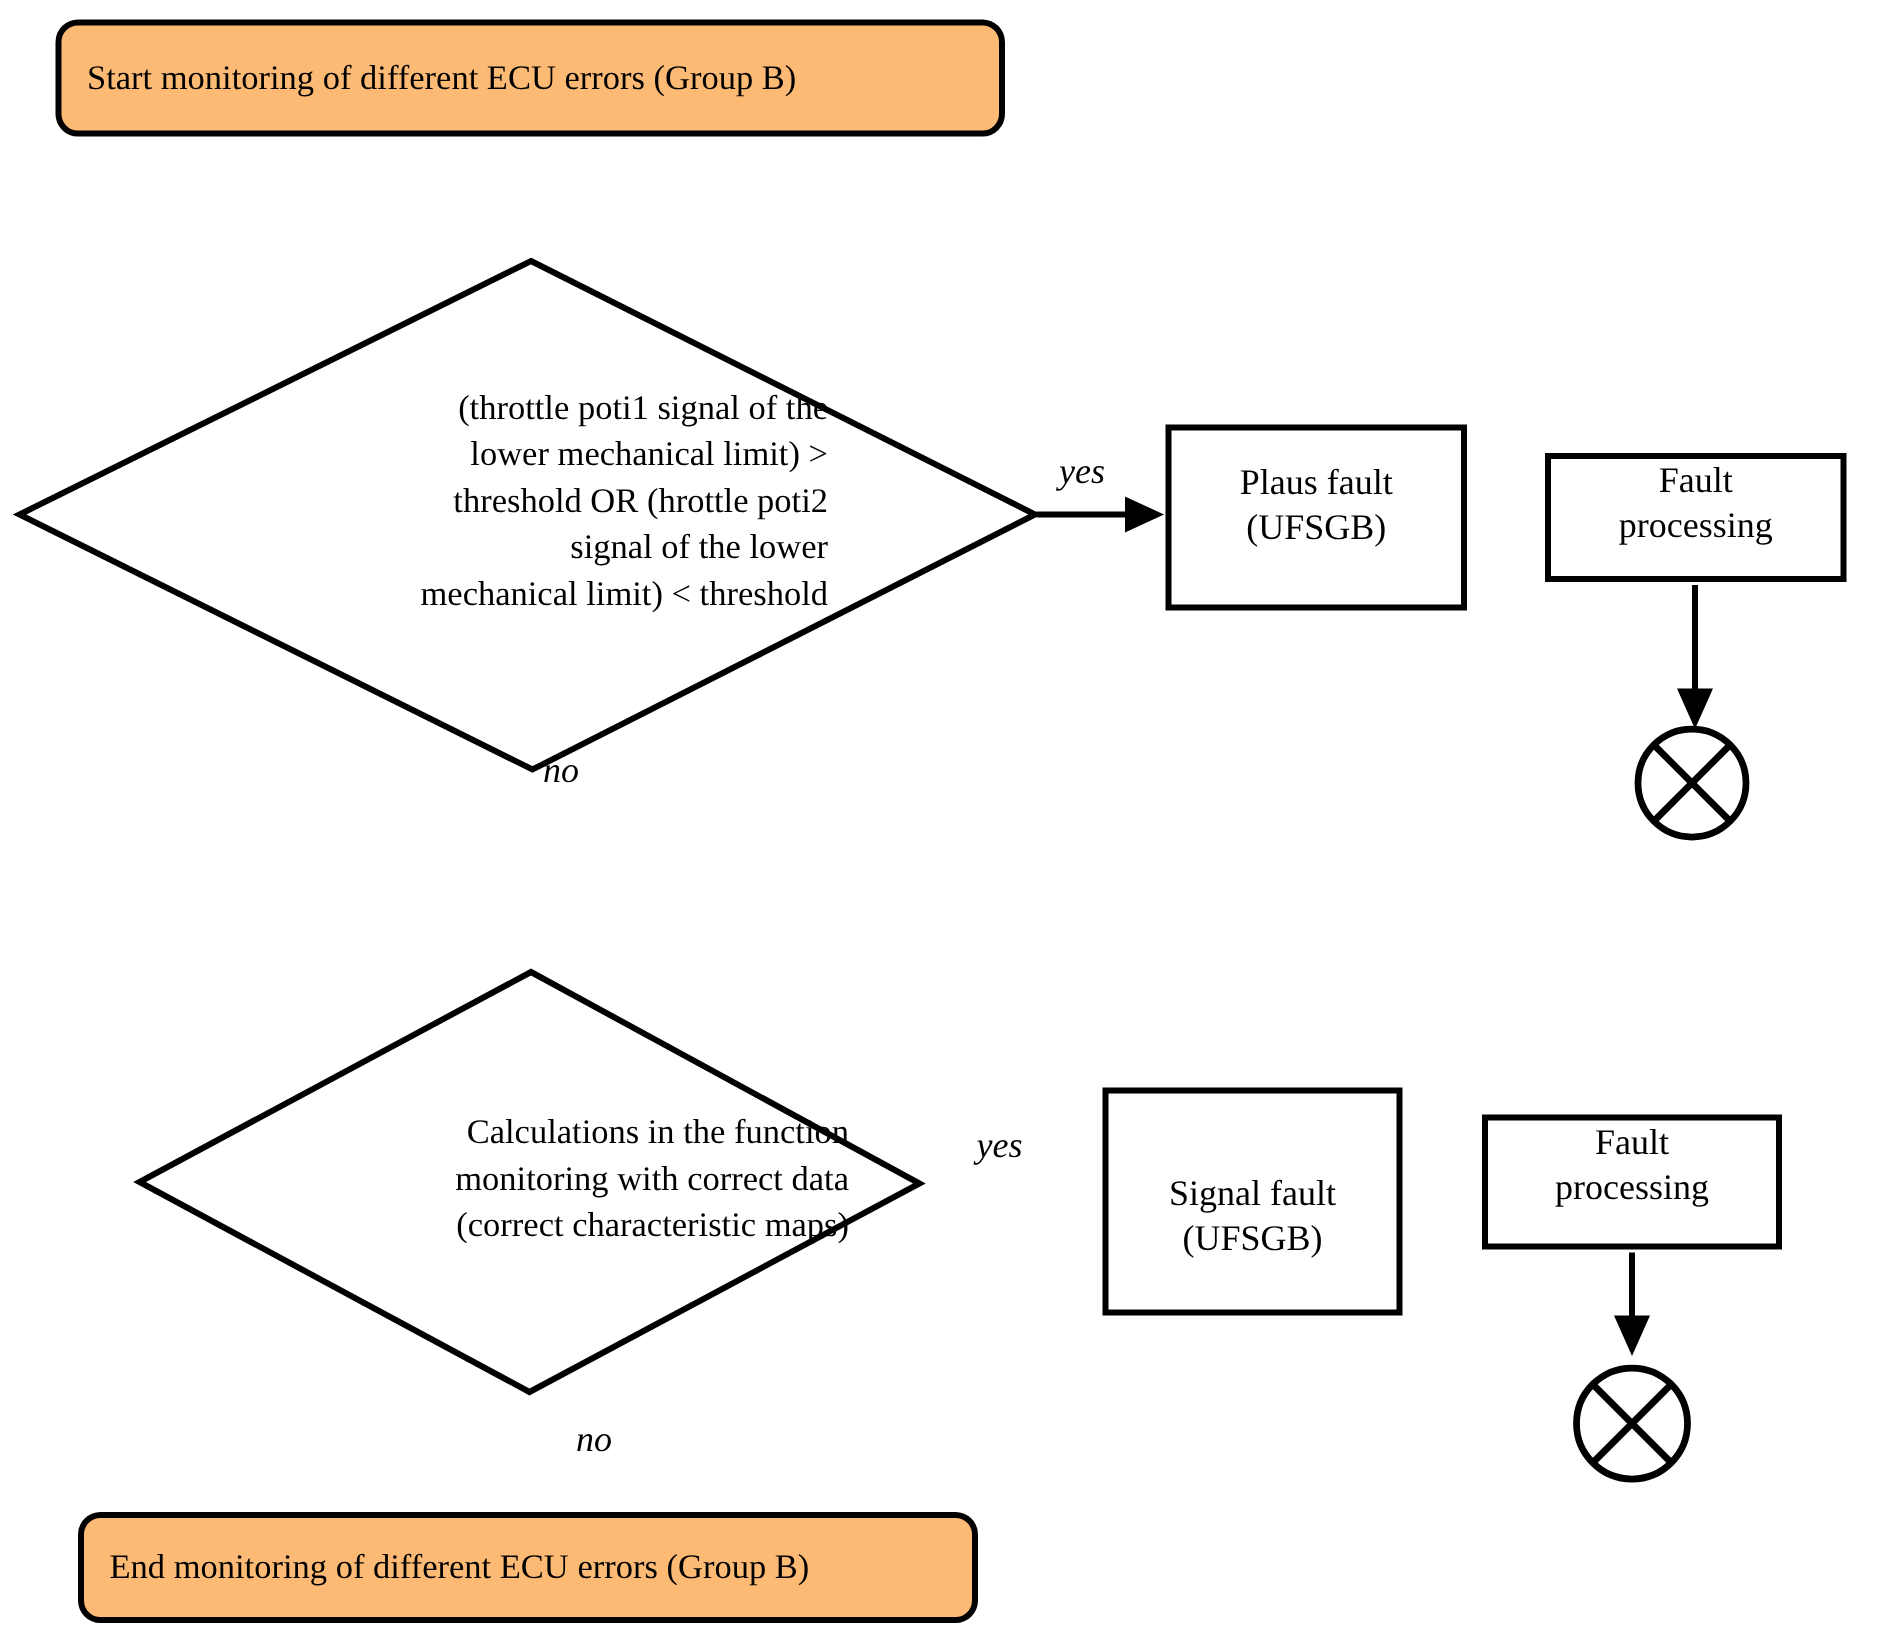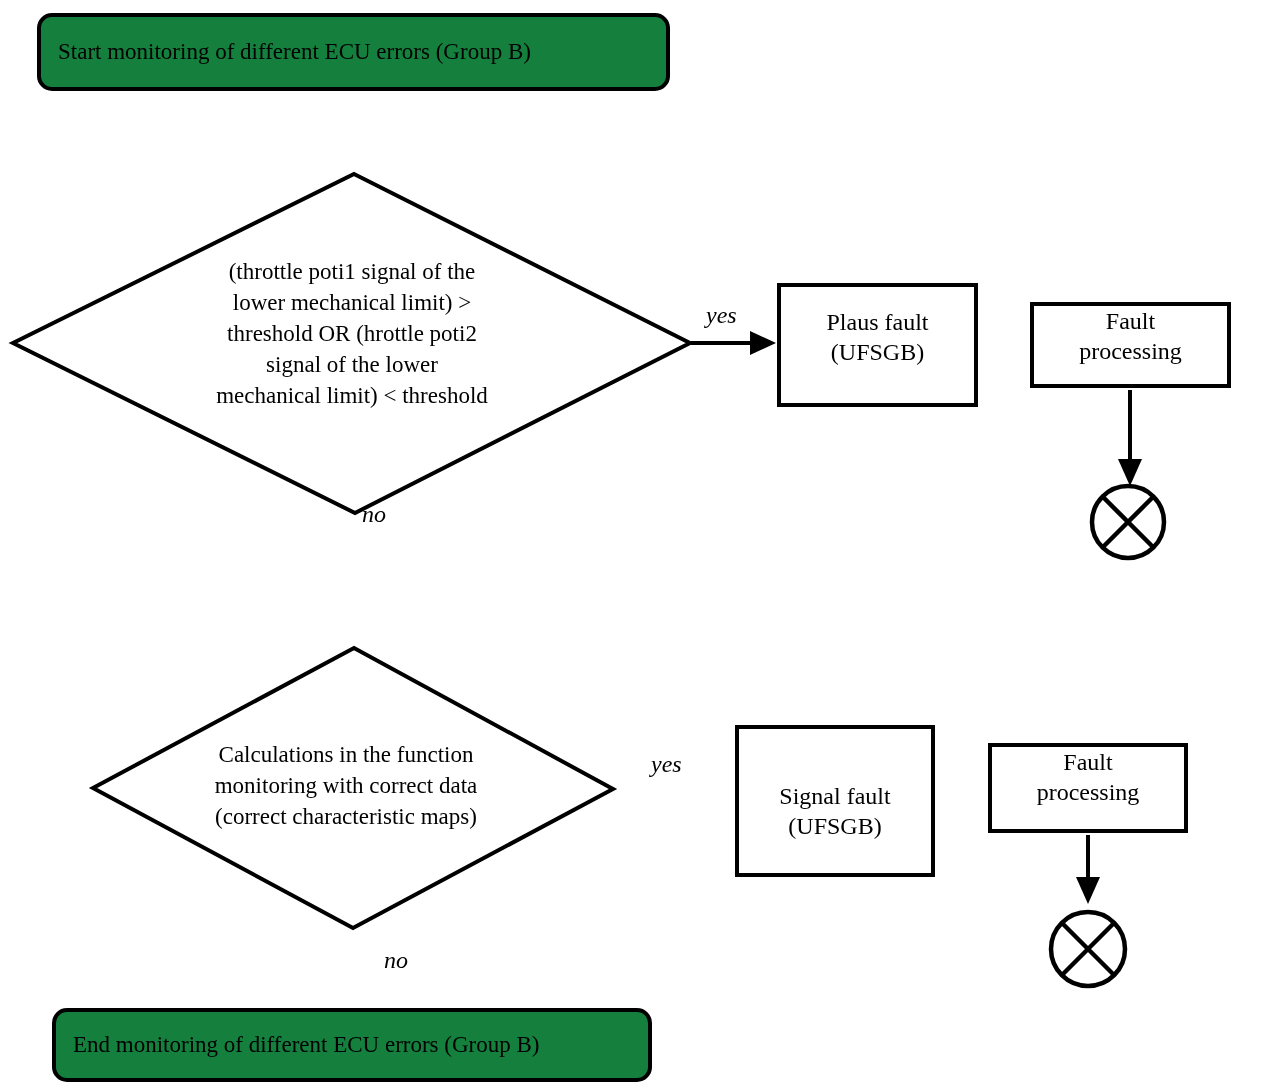--- a/index.html
+++ b/index.html
@@ -24,41 +24,41 @@
 
   .terminator-box {
     position: absolute;
     box-sizing: border-box;
     border: 4px solid var(--line, #000);
     border-radius: 15px;
     display: flex;
     align-items: center;
     font-size: 23px;
     padding-left: 17px;
-    background: #15803d;
+    background: #fdba74;
   }
   .process-box {
     position: absolute;
     box-sizing: border-box;
     border: 4px solid var(--line, #000);
     background: #fff;
     display: flex;
     flex-direction: column;
     align-items: center;
     font-size: 24px;
     line-height: 30px;
     text-align: center;
   }
   .process-box.top-text    { justify-content: flex-start; padding-top: 20px; }
   .process-box.center-text { justify-content: flex-start; }
   .pre { white-space: pre-line; }
 
   .diamond-text {
     position: absolute;
-    text-align: center;
+    text-align: right;
     font-size: 23px;
     line-height: 31px;
     white-space: pre-line;
   }
   .edge-label {
     position: absolute;
     font-size: 24px;
     line-height: 25px;
     font-style: italic;
   }
@@ -119,21 +119,21 @@
   <div class="process-box top-text" style="left:777px; top:283px; width:201px; height:124px;">
     <span class="pre">Plaus fault
 (UFSGB)</span>
   </div>
 
   <div class="process-box center-text" style="left:1030px; top:302px; width:201px; height:86px;">
     <span class="pre">Fault
 processing</span>
   </div>
 
-  <div class="diamond-text" style="left:146px; top:739px; width:400px;">Calculations in the function
+  <div class="diamond-text" style="left:166px; top:739px; width:400px;">Calculations in the function
 monitoring with correct data
 (correct characteristic maps)</div>
 
   <div class="edge-label" style="left:651px; top:752px;">yes</div>
 
   <div class="edge-label" style="left:384px; top:948px;">no</div>
 
   <div class="process-box top-text" style="left:735px; top:725px; width:200px; height:152px;justify-content:center;">
     <span class="pre">Signal fault
 (UFSGB)</span>

